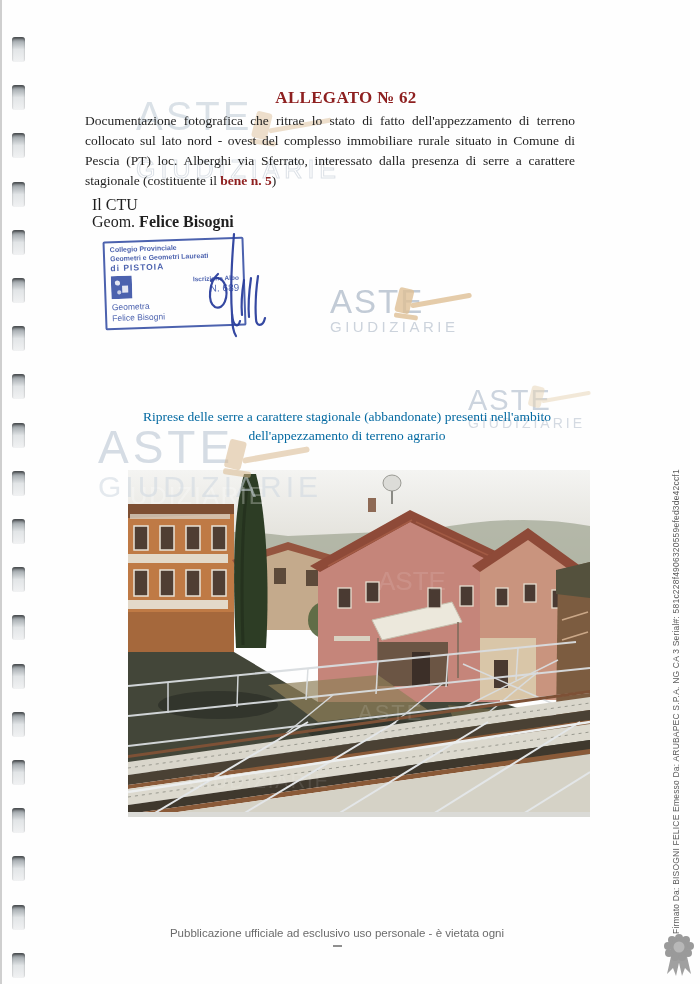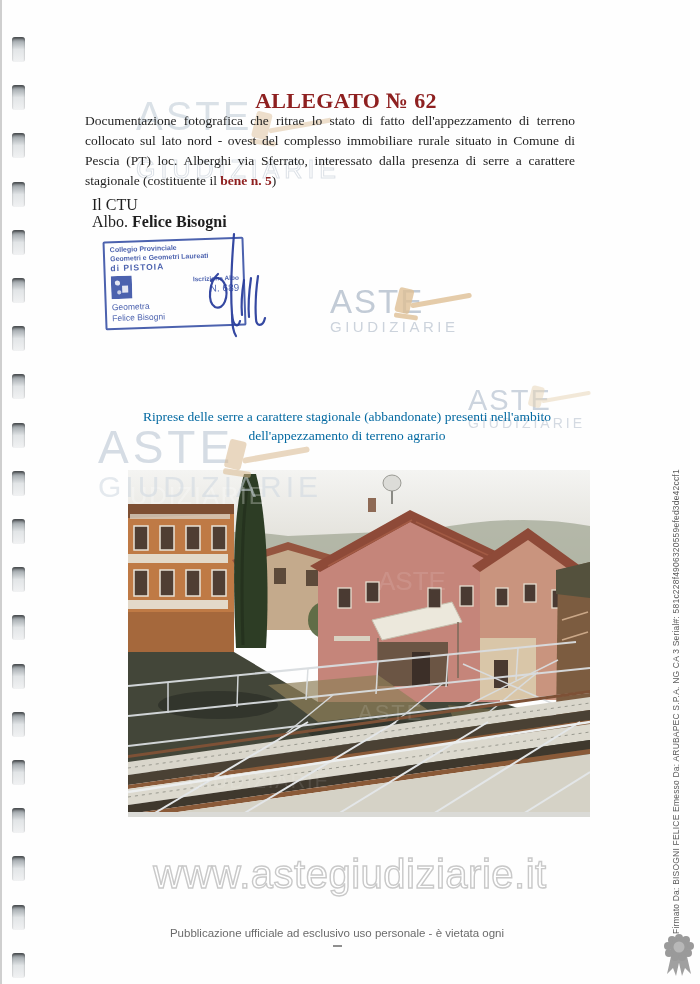--- a/index.html
+++ b/index.html
@@ -6,21 +6,21 @@
   .page{position:relative;width:700px;height:984px;background:#fefefe;overflow:hidden;
         font-family:"Liberation Serif",serif;}
   .left-edge{position:absolute;left:0;top:0;width:2px;height:984px;background:#cfcfcf;}
   
   .hole{position:absolute;left:12px;width:13px;height:25px;border-radius:3px;
         background:linear-gradient(180deg,#6e7478 0%,#aeb4b8 20%,#e2e5e7 50%,#f1f2f3 100%);
         box-shadow:inset 0 2px 2px rgba(0,0,0,.35);}
   
   .maroon{color:#8e2020;font-weight:bold;}
   .title{position:absolute;left:100px;top:88px;width:492px;text-align:center;
-         font-size:22px;font-weight:bold;color:#8e2020;letter-spacing:.3px;z-index:2;}
+         font-size:17px;font-weight:bold;color:#8e2020;letter-spacing:.3px;z-index:2;}
   .para{position:absolute;left:85px;top:111px;width:490px;font-size:13.5px;line-height:20px;
         color:#1f1f1f;text-align:justify;z-index:2;}
   .ctu{position:absolute;left:92px;top:196px;font-size:16px;line-height:17px;color:#1f1f1f;z-index:2;}
   
   .stamp{position:absolute;left:104px;top:239px;width:128px;border:2.5px solid #3d55a8;border-radius:2px;
          padding:3px 4px 4px 5px;color:#3d55a8;font-family:"Liberation Sans",sans-serif;
          transform:rotate(-2deg);z-index:2;opacity:.92;}
   .stamp .s1{font-size:7px;line-height:8.5px;font-weight:bold;}
   .stamp .s2{font-size:8.5px;line-height:11px;font-weight:bold;letter-spacing:1px;}
   .stamp .s-row{display:flex;align-items:center;gap:6px;margin:2px 0 3px 0;}
@@ -142,21 +142,21 @@
     <rect x="22" y="16" width="68" height="6" rx="3" transform="rotate(-10 56 19)"></rect>
     <rect x="3" y="34" width="28" height="6" rx="2" transform="rotate(8 17 37)"></rect>
       </g>
   </svg>
 
   <div class="title">ALLEGATO № 62</div>
   <div class="para"><span>Documentazione fotografica che ritrae lo stato di fatto dell'appezzamento di terreno collocato sul lato nord - ovest del complesso immobiliare rurale situato in Comune di Pescia (PT) loc. Alberghi via Sferrato, interessato dalla presenza di serre a carattere stagionale (costituente il </span><span class="maroon">bene n. 5</span><span>)</span></div>
 
   <div class="ctu">
     <div>Il CTU</div>
-    <div><span>Albo. </span><b>Felice Bisogni</b></div>
+    <div><span>Geom. </span><b>Felice Bisogni</b></div>
   </div>
 
   <div class="stamp">
     <div class="s1">Collegio Provinciale</div>
     <div class="s1">Geometri e Geometri Laureati</div>
     <div class="s2">di PISTOIA</div>
     <div class="s-row">
       <svg width="21" height="23" viewBox="0 0 21 23">
         <rect width="21" height="23" fill="#3d55a8"></rect>
         <circle cx="6.5" cy="7" r="2.6" fill="#fff" opacity=".85"></circle>
@@ -324,21 +324,20 @@
 
     <g font-family="Liberation Sans, sans-serif" fill="#ffffff">
       <text x="2" y="34" font-size="24" opacity=".28" letter-spacing="2">UDIZIARIE</text>
       <text x="250" y="120" font-size="26" opacity=".10">ASTE</text>
       <text x="230" y="250" font-size="22" opacity=".12" letter-spacing="2">ASTE</text>
       <text x="60" y="318" font-size="20" opacity=".10" letter-spacing="2">GIUDIZIARIE</text>
     </g>
     <rect x="0" y="342" width="462" height="5" fill="#dadad6"></rect>
   </svg>
 
-  <div class="wm-url">www.astegiudiziarie.it</div>
 
   <div class="footer">
     <div>Pubblicazione ufficiale ad esclusivo uso personale - è vietata ogni</div>
     <div class="footer-dash"></div>
   </div>
 
   <div class="vtext">Firmato Da: BISOGNI FELICE Emesso Da: ARUBAPEC S.P.A. NG CA 3 Serial#: 581c228f4906320559efed3de42ccf1</div>
 
   <svg class="rosette" width="40" height="52" viewBox="0 0 40 52">
     <g fill="#a0a0a0">

